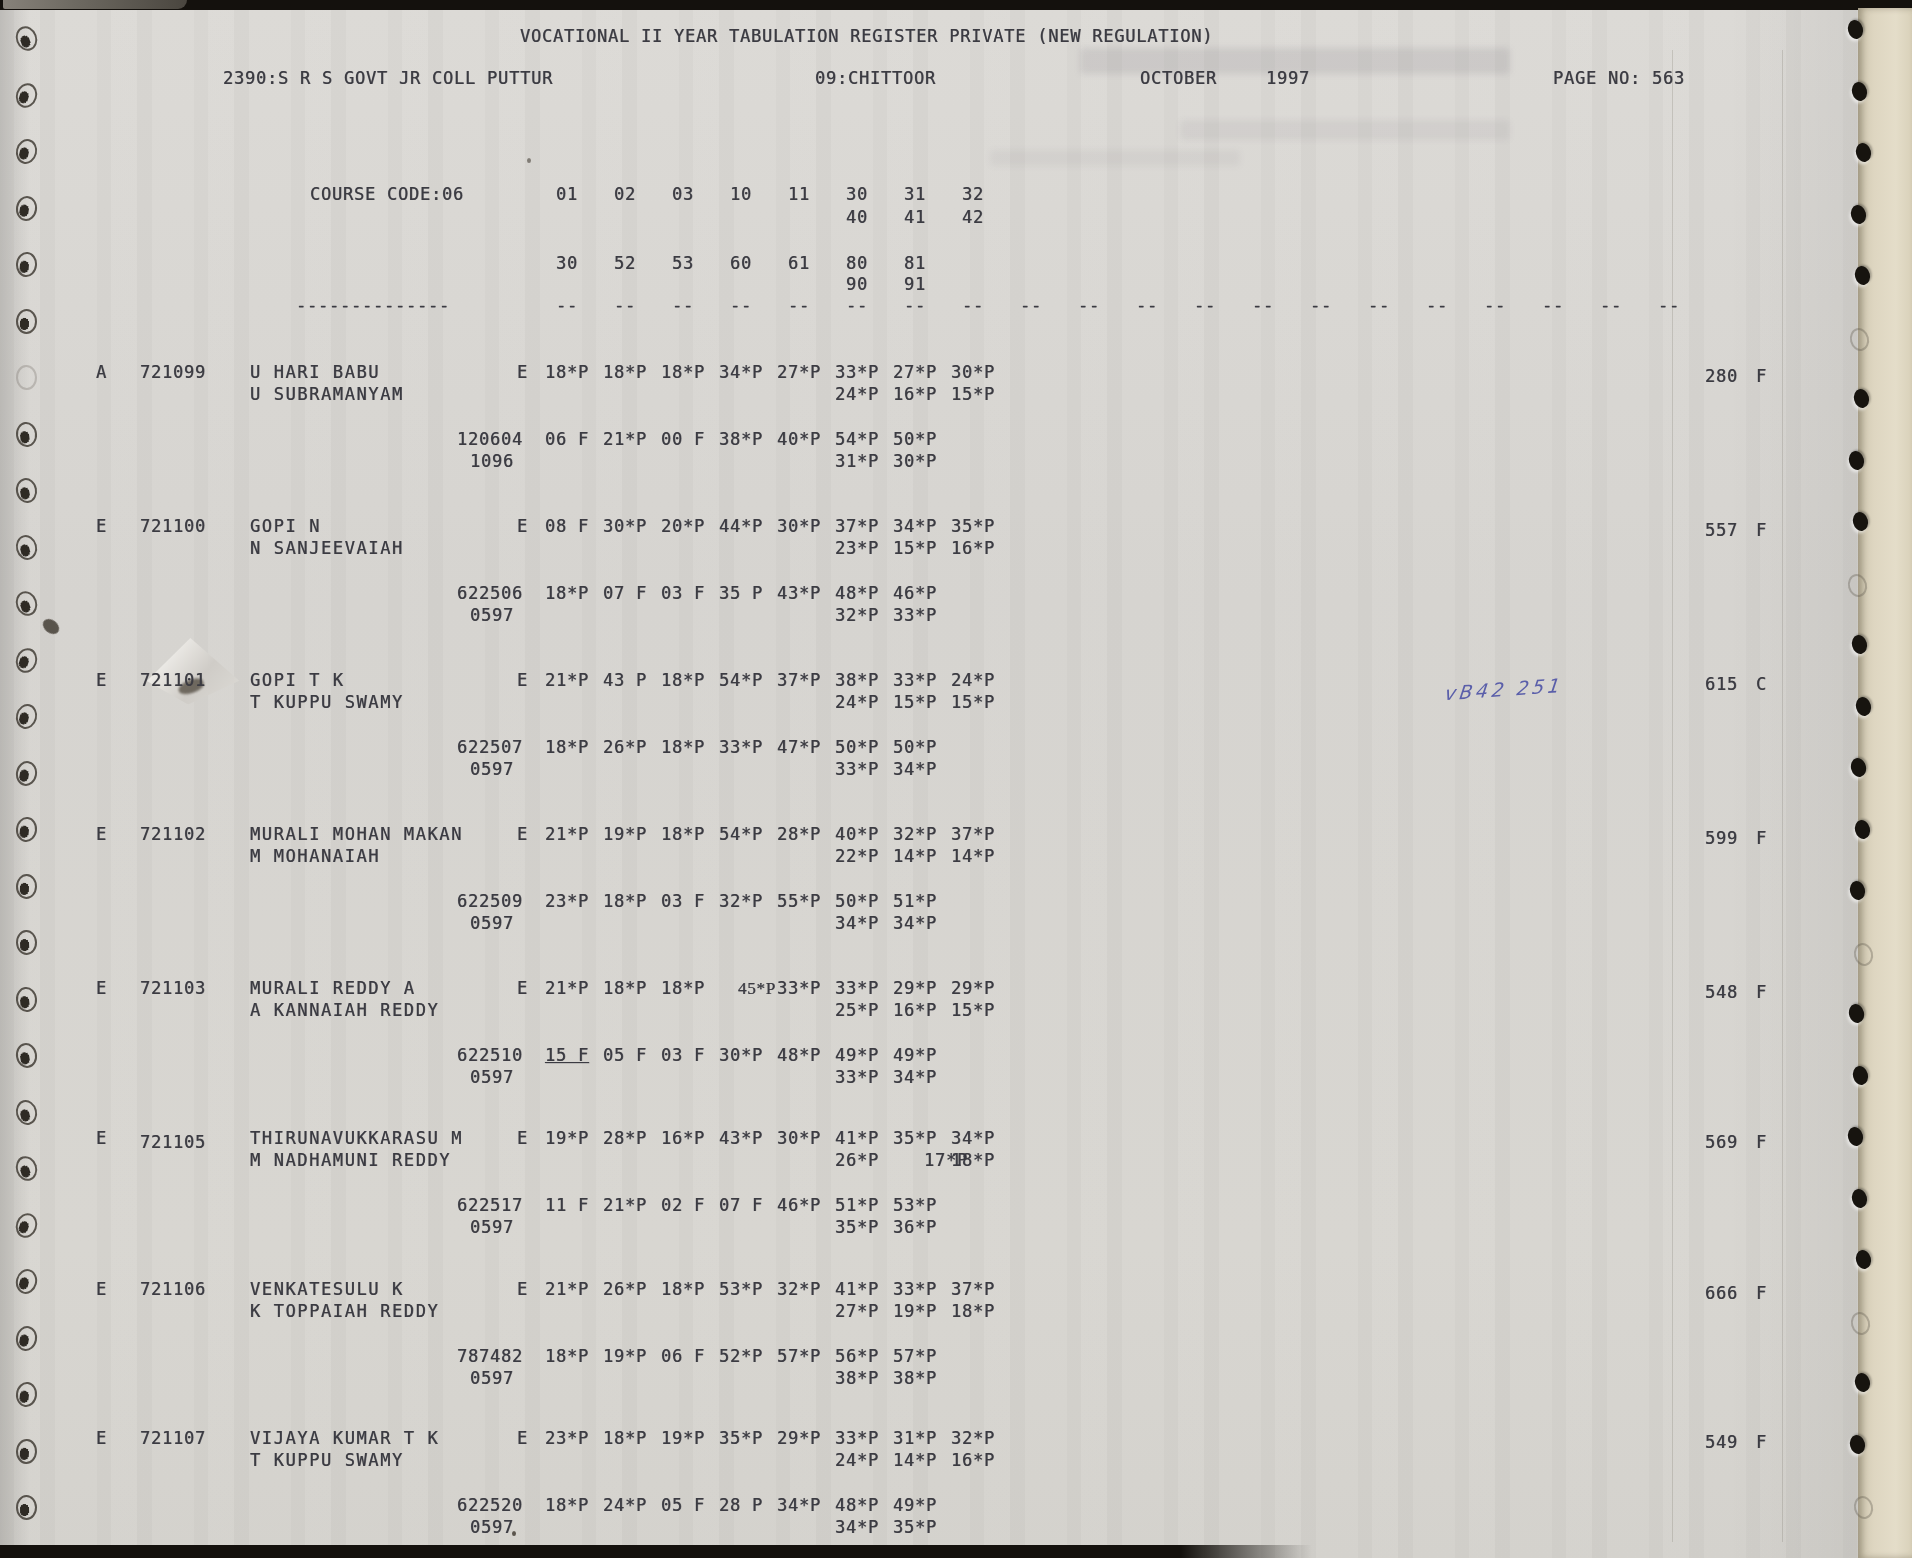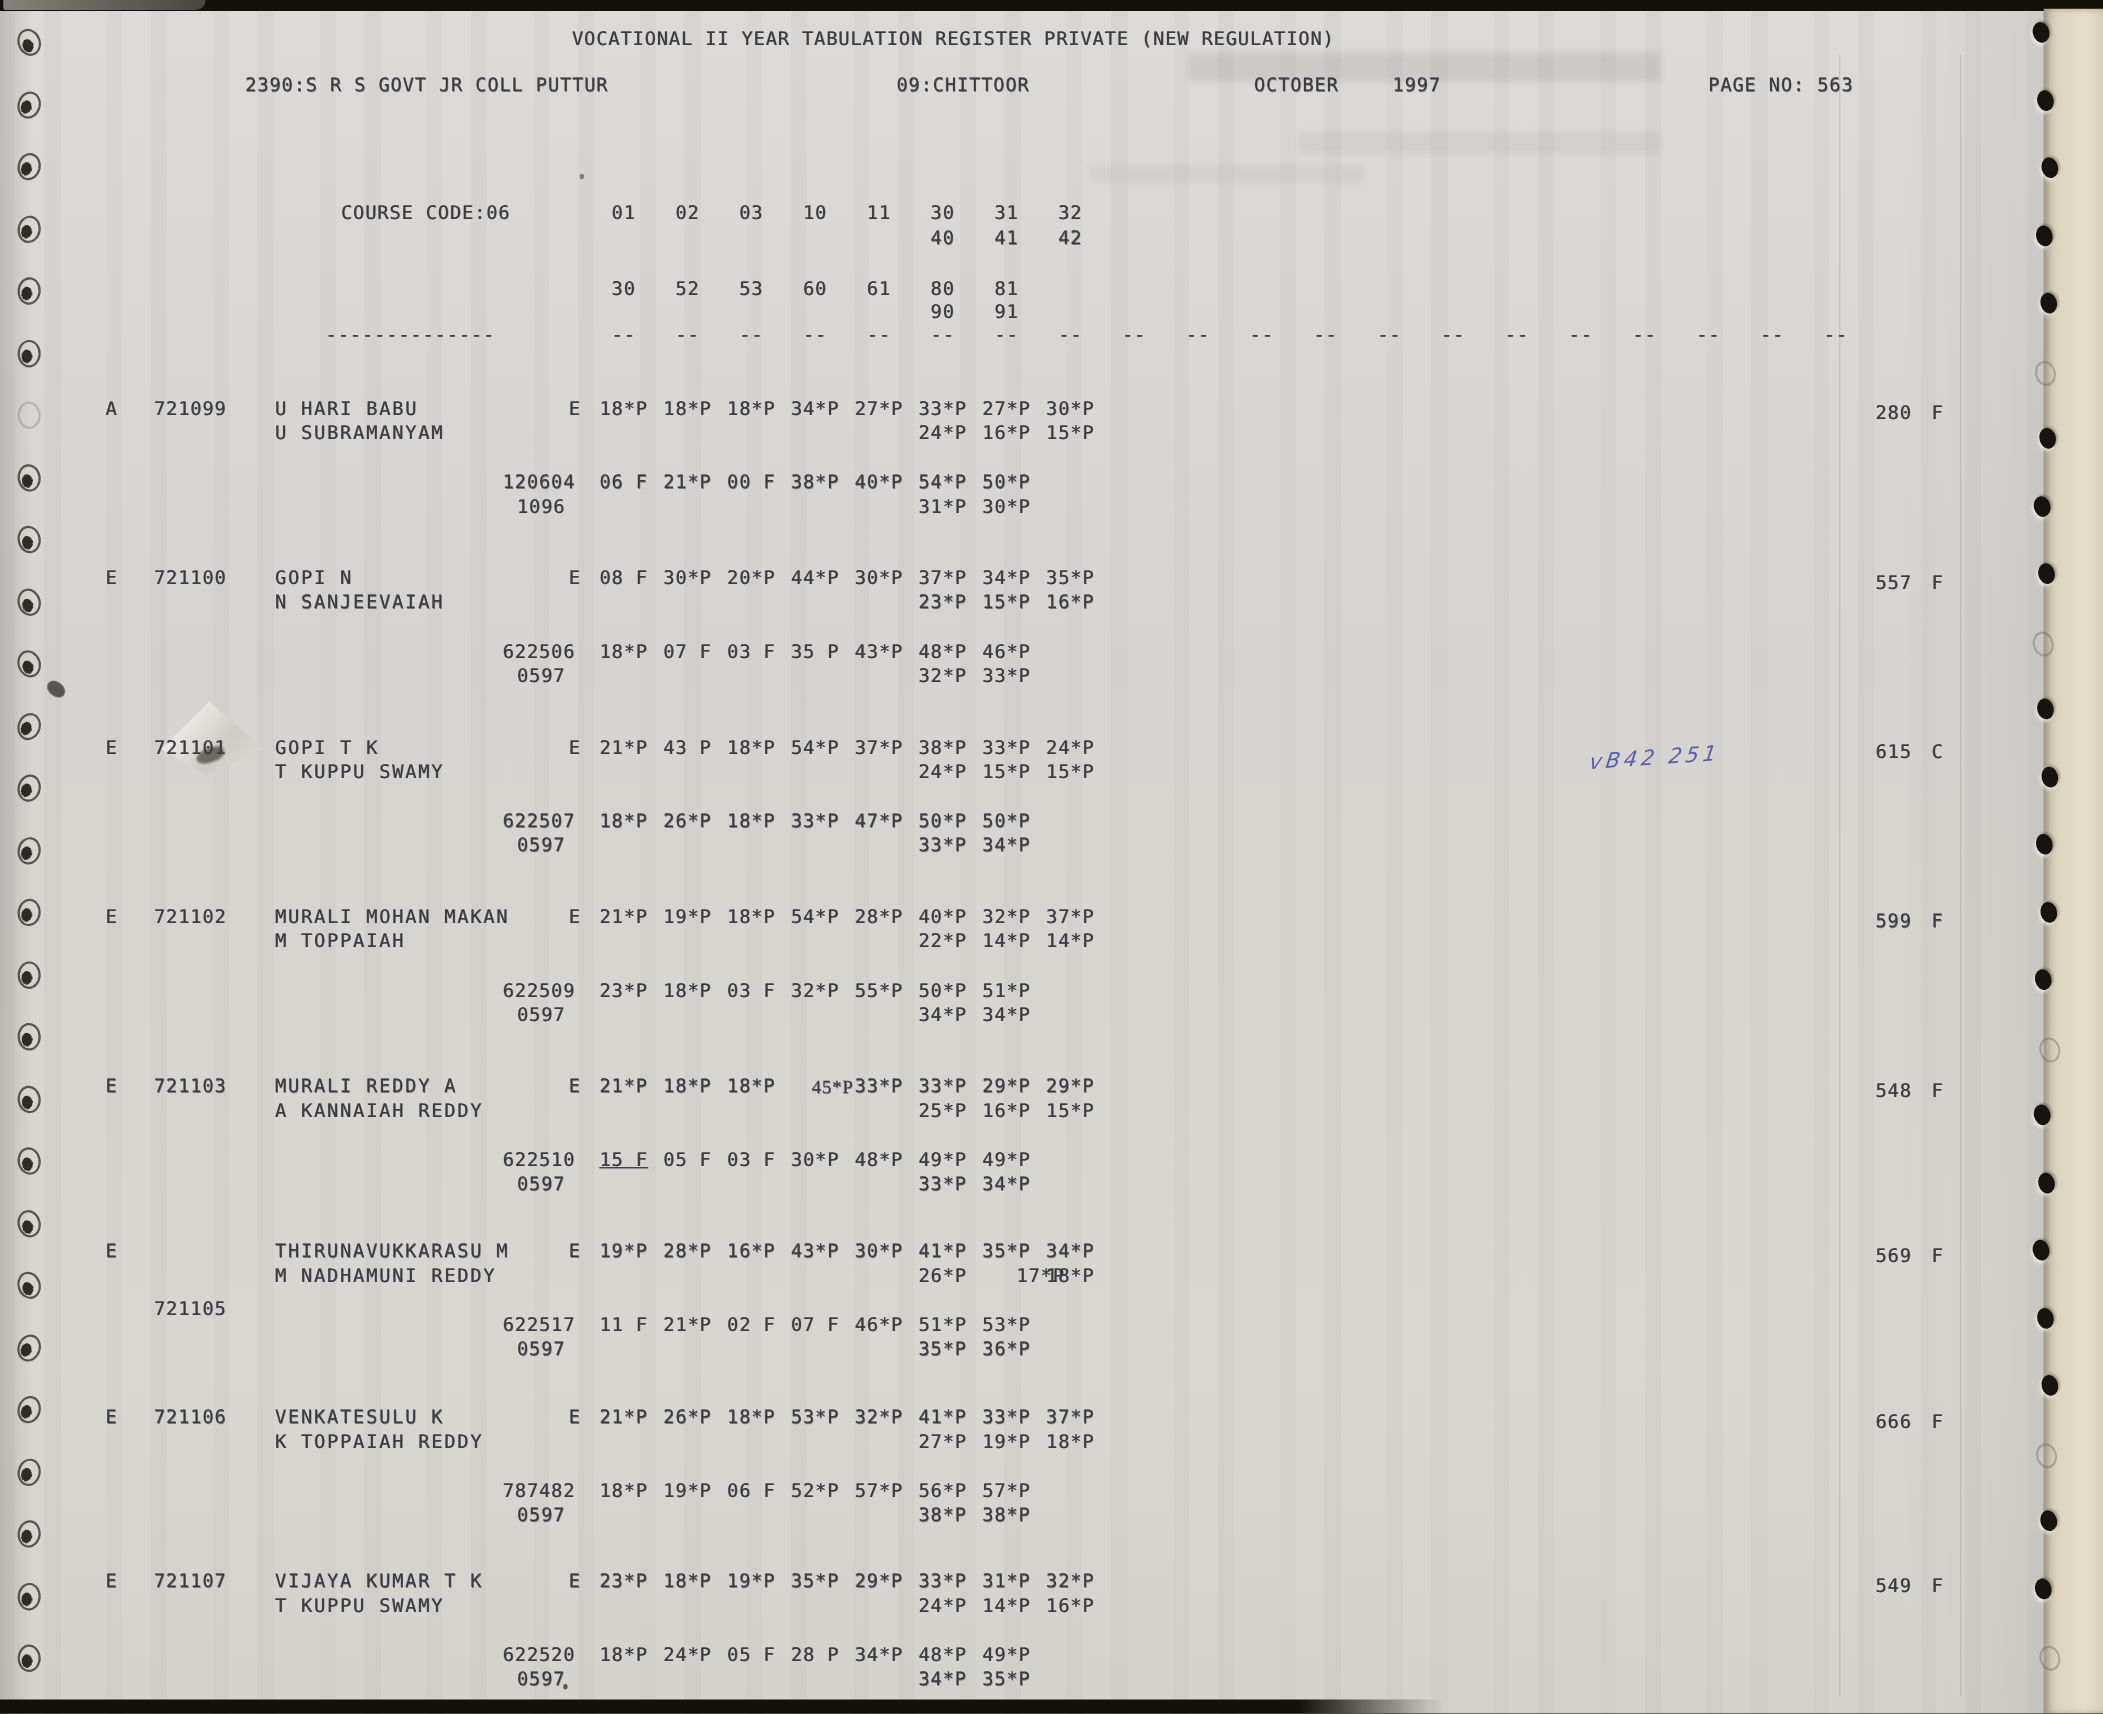--- a/index.html
+++ b/index.html
@@ -253,21 +253,21 @@
       <span class="t" style="left: 835px; top: 739px;">50*P</span>
       <span class="t" style="left: 893px; top: 739px;">50*P</span>
       <span class="t" style="left: 835px; top: 761px;">33*P</span>
       <span class="t" style="left: 893px; top: 761px;">34*P</span>
       <span class="t" style="left: 1705px; top: 676px;">615</span>
       <span class="t" style="left: 1756px; top: 676px;">C</span>
       <span class="t hw" style="left: 1445px; top: 678px;">vB42 251</span>
       <span class="t" style="left: 96px; top: 826px;">E</span>
       <span class="t" style="left: 140px; top: 826px;">721102</span>
       <span class="t nm" style="left: 250px; top: 826px;">MURALI MOHAN MAKAN</span>
-      <span class="t nm" style="left: 250px; top: 848px;">M TOPPAIAH</span>
+      <span class="t nm" style="left: 250px; top: 848px;">M MOHANAIAH</span>
       <span class="t" style="left: 517px; top: 826px;">E</span>
       <span class="t" style="left: 545px; top: 826px;">21*P</span>
       <span class="t" style="left: 603px; top: 826px;">19*P</span>
       <span class="t" style="left: 661px; top: 826px;">18*P</span>
       <span class="t" style="left: 719px; top: 826px;">54*P</span>
       <span class="t" style="left: 777px; top: 826px;">28*P</span>
       <span class="t" style="left: 835px; top: 826px;">40*P</span>
       <span class="t" style="left: 893px; top: 826px;">32*P</span>
       <span class="t" style="left: 951px; top: 826px;">37*P</span>
       <span class="t" style="left: 835px; top: 848px;">22*P</span>
@@ -309,21 +309,21 @@
       <span class="t" style="left: 661px; top: 1047px;">03 F</span>
       <span class="t" style="left: 719px; top: 1047px;">30*P</span>
       <span class="t" style="left: 777px; top: 1047px;">48*P</span>
       <span class="t" style="left: 835px; top: 1047px;">49*P</span>
       <span class="t" style="left: 893px; top: 1047px;">49*P</span>
       <span class="t" style="left: 835px; top: 1069px;">33*P</span>
       <span class="t" style="left: 893px; top: 1069px;">34*P</span>
       <span class="t" style="left: 1705px; top: 984px;">548</span>
       <span class="t" style="left: 1756px; top: 984px;">F</span>
       <span class="t" style="left: 96px; top: 1130px;">E</span>
-      <span class="t" style="left: 140px; top: 1182px; text-align: center;">721105</span>
+      <span class="t" style="left: 140px; top: 1134px; text-align: center;">721105</span>
       <span class="t nm" style="left: 250px; top: 1130px;">THIRUNAVUKKARASU M</span>
       <span class="t nm" style="left: 250px; top: 1152px;">M NADHAMUNI REDDY</span>
       <span class="t" style="left: 517px; top: 1130px;">E</span>
       <span class="t" style="left: 545px; top: 1130px;">19*P</span>
       <span class="t" style="left: 603px; top: 1130px;">28*P</span>
       <span class="t" style="left: 661px; top: 1130px;">16*P</span>
       <span class="t" style="left: 719px; top: 1130px;">43*P</span>
       <span class="t" style="left: 777px; top: 1130px;">30*P</span>
       <span class="t" style="left: 835px; top: 1130px;">41*P</span>
       <span class="t" style="left: 893px; top: 1130px;">35*P</span>

